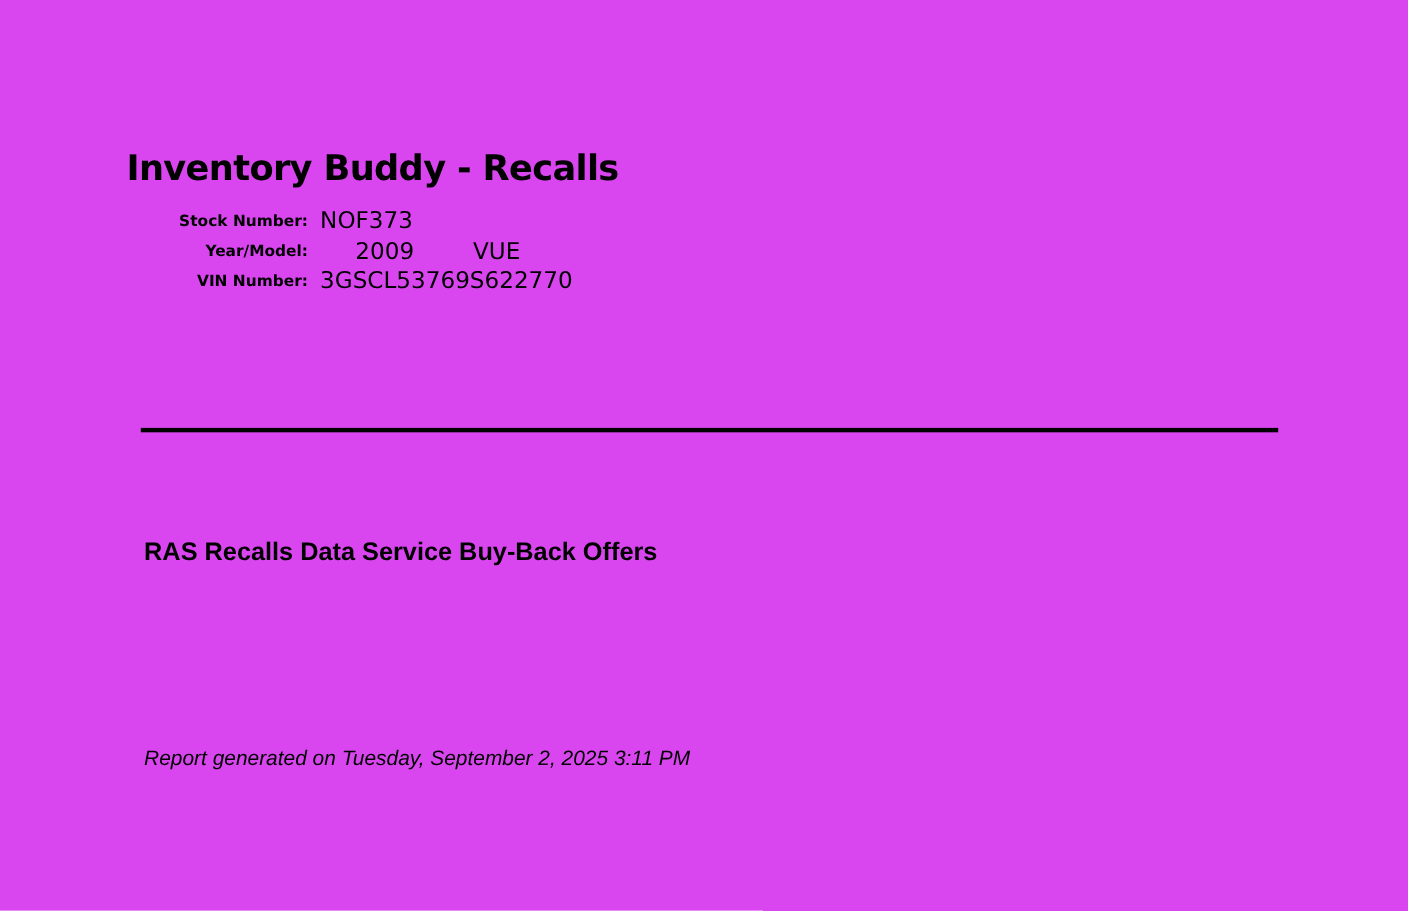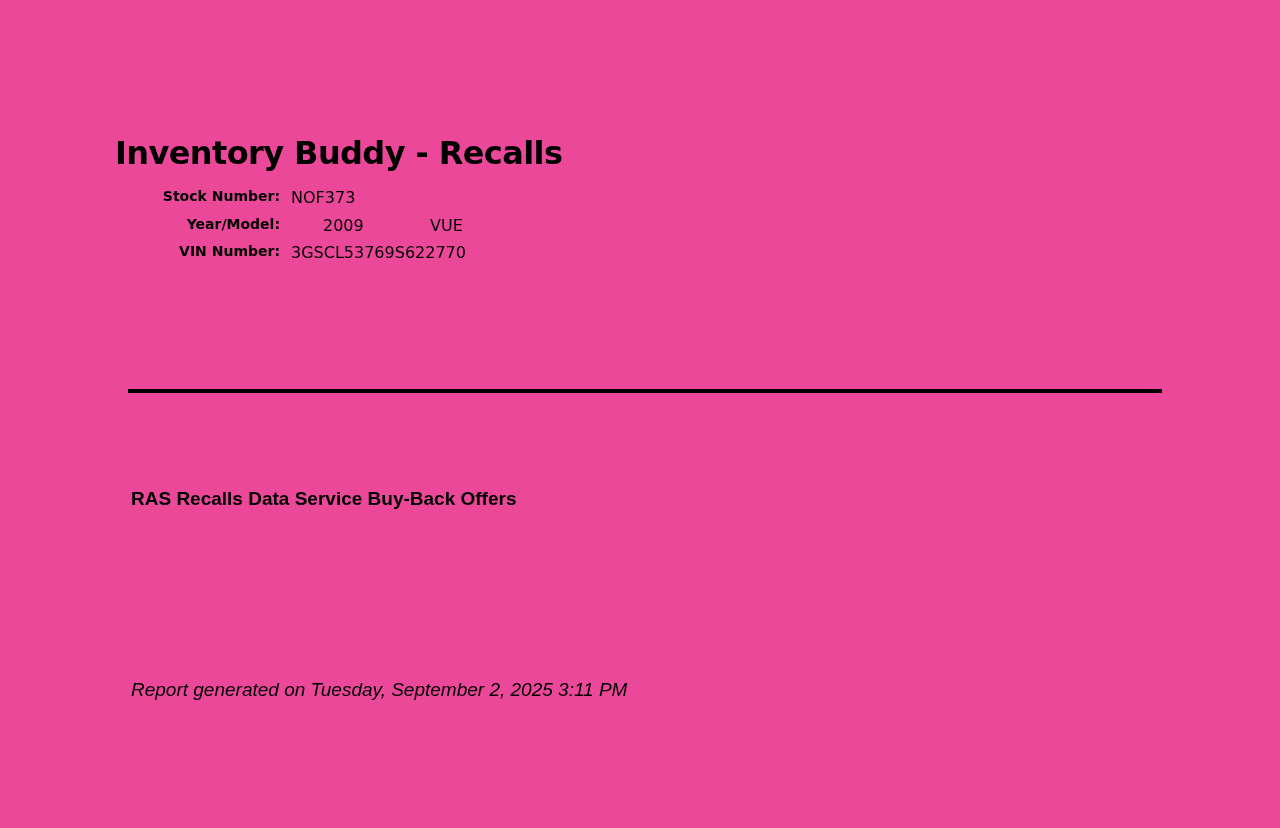--- a/index.html
+++ b/index.html
@@ -1,21 +1,21 @@
 <!DOCTYPE html>
 <html><head>
   <meta charset="utf-8">
   <style>
     * { margin: 0; padding: 0; box-sizing: border-box; }
     html, body { background: #ffffff; }
     .page {
       position: relative;
       width: 1280px;
       height: 828px;
-      background: #ec4899;
+      background: #d946ef;
       color: #000000;
       font-family: "Liberation Sans", sans-serif;
       overflow: hidden;
     }
 
     .report-title {
       position: absolute;
       left: 115px;
       top: 134px;
       font-family: "DejaVu Sans", sans-serif;
@@ -39,42 +39,42 @@
       width: 164px;
       text-align: right;
       font-family: "DejaVu Sans", sans-serif;
       font-weight: bold;
       font-size: 14px;
       white-space: nowrap;
     }
     .info-value {
       margin-left: 11px;
       font-family: "DejaVu Sans", sans-serif;
-      font-size: 16px;
+      font-size: 21px;
       position: relative;
       top: 2px;
       white-space: nowrap;
     }
     .year-cell { display: inline-block; width: 107px; margin-left: 32px; }
 
     .divider {
       position: absolute;
       left: 128px;
       top: 389px;
       width: 1034px;
       height: 4px;
       background: #000000;
     }
 
     .section-heading {
       position: absolute;
       left: 131px;
       top: 488px;
       font-weight: bold;
-      font-size: 19px;
+      font-size: 23px;
       white-space: nowrap;
     }
 
     .nsvrp-notice {
       position: absolute;
       left: 131px;
       top: 612px;
       width: 1020px;
       font-style: italic;
       font-size: 19px;

